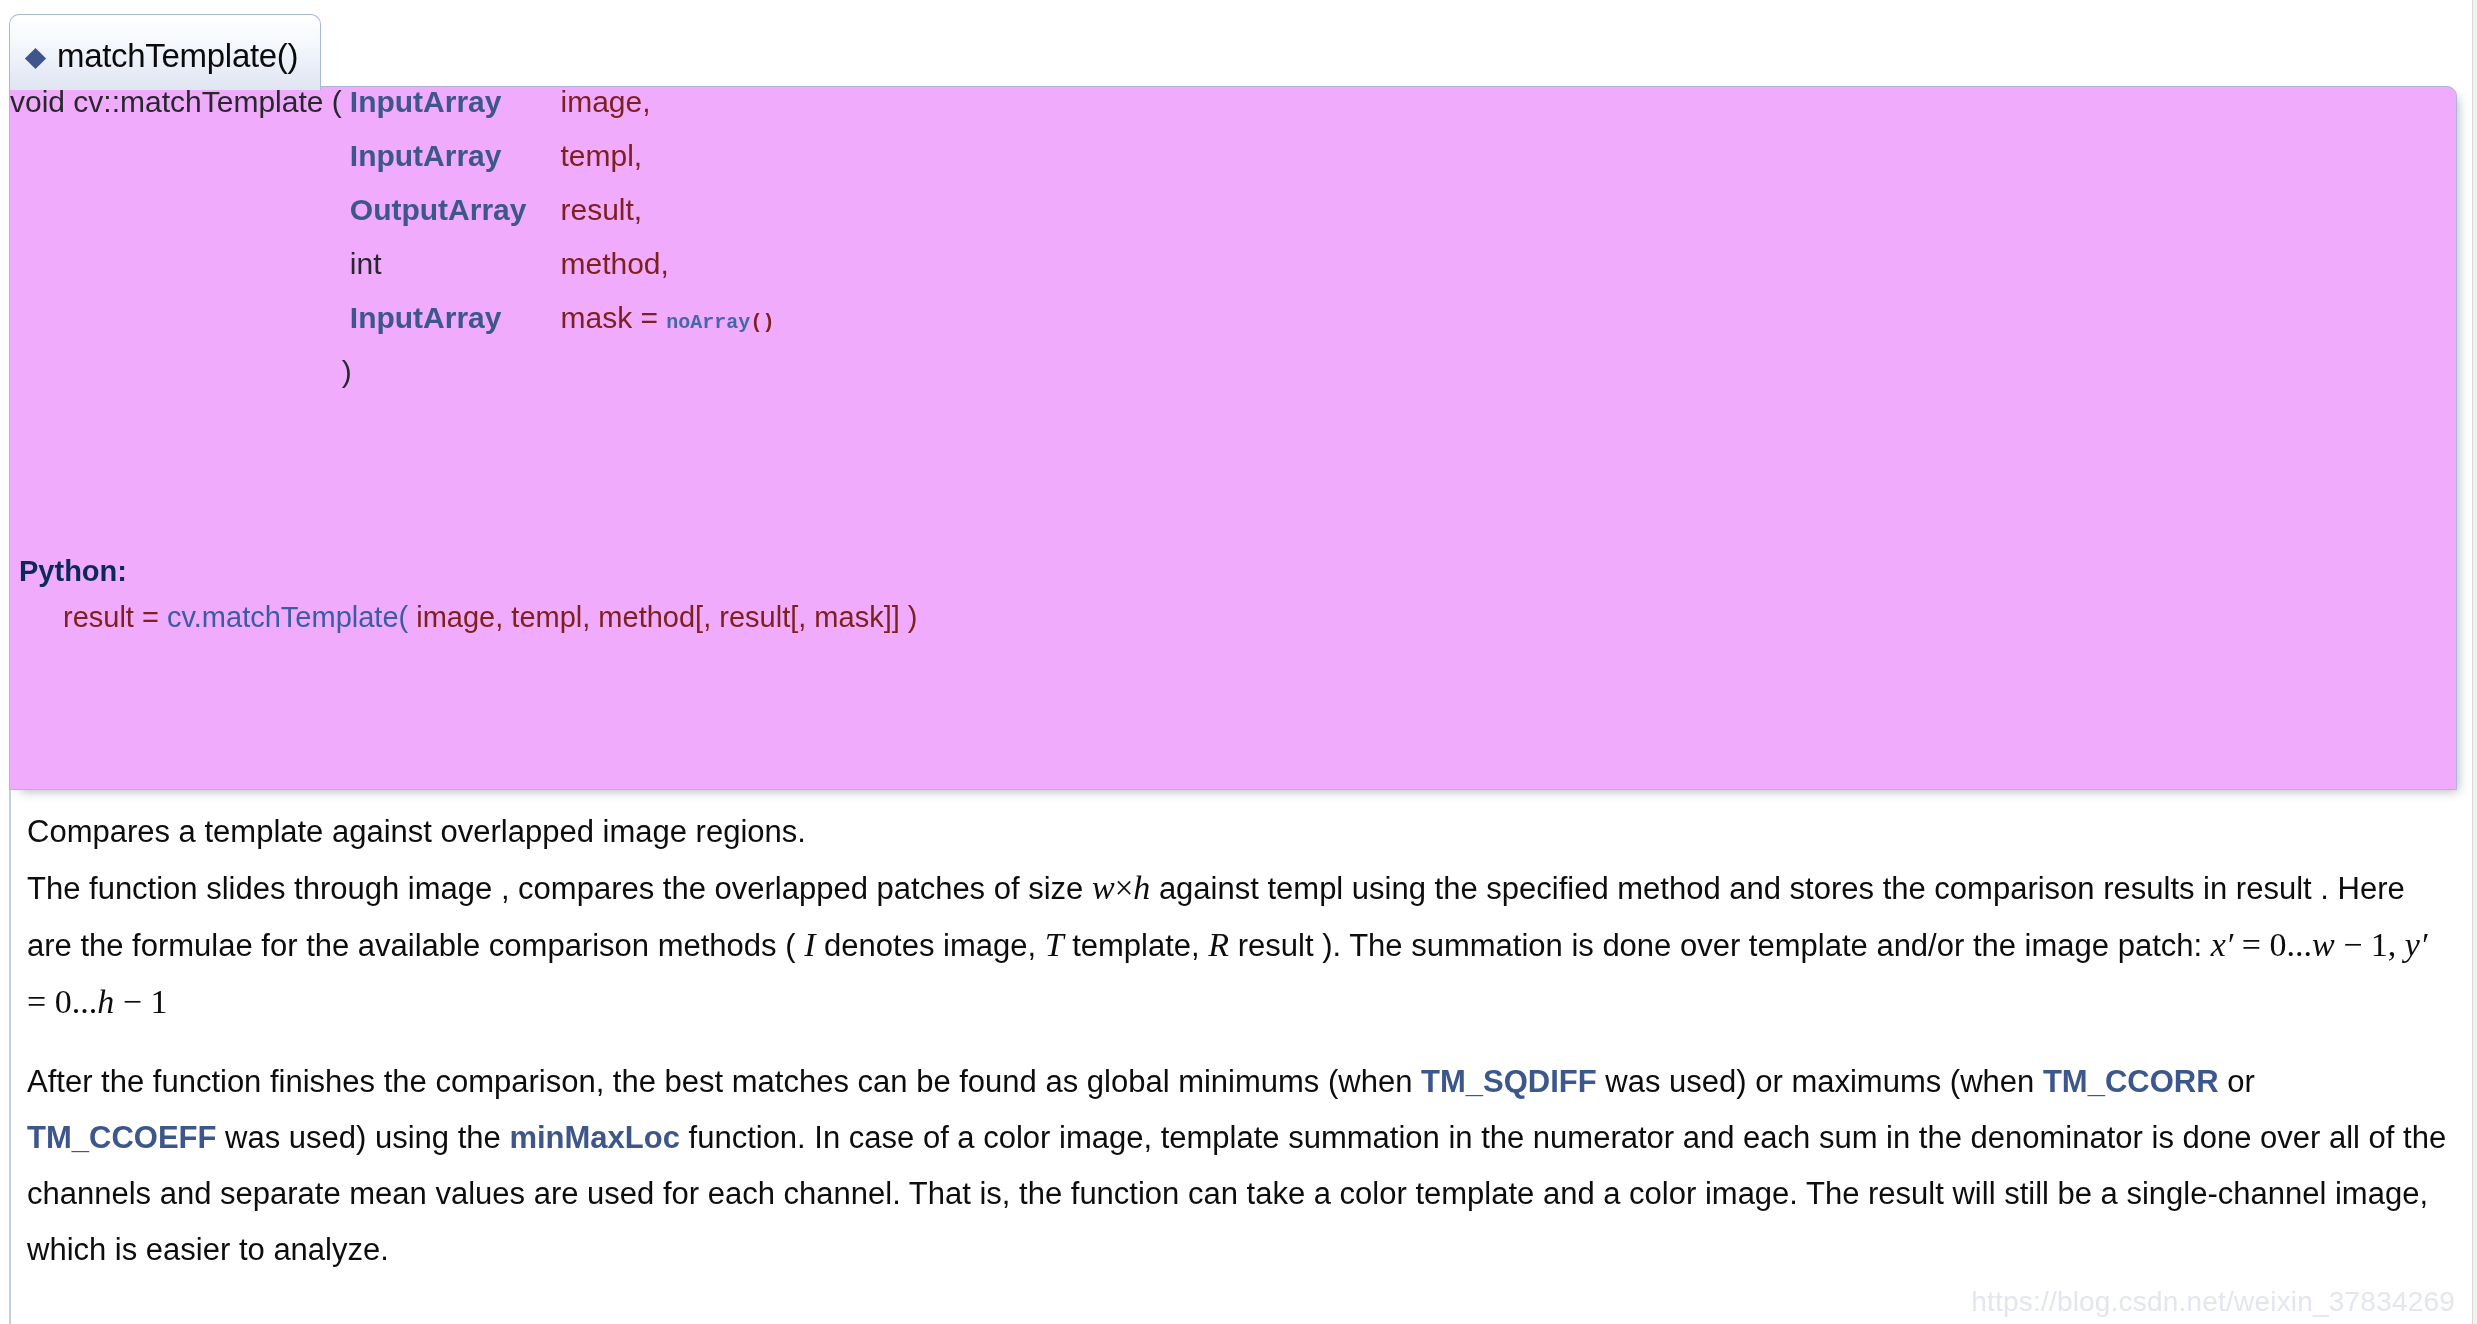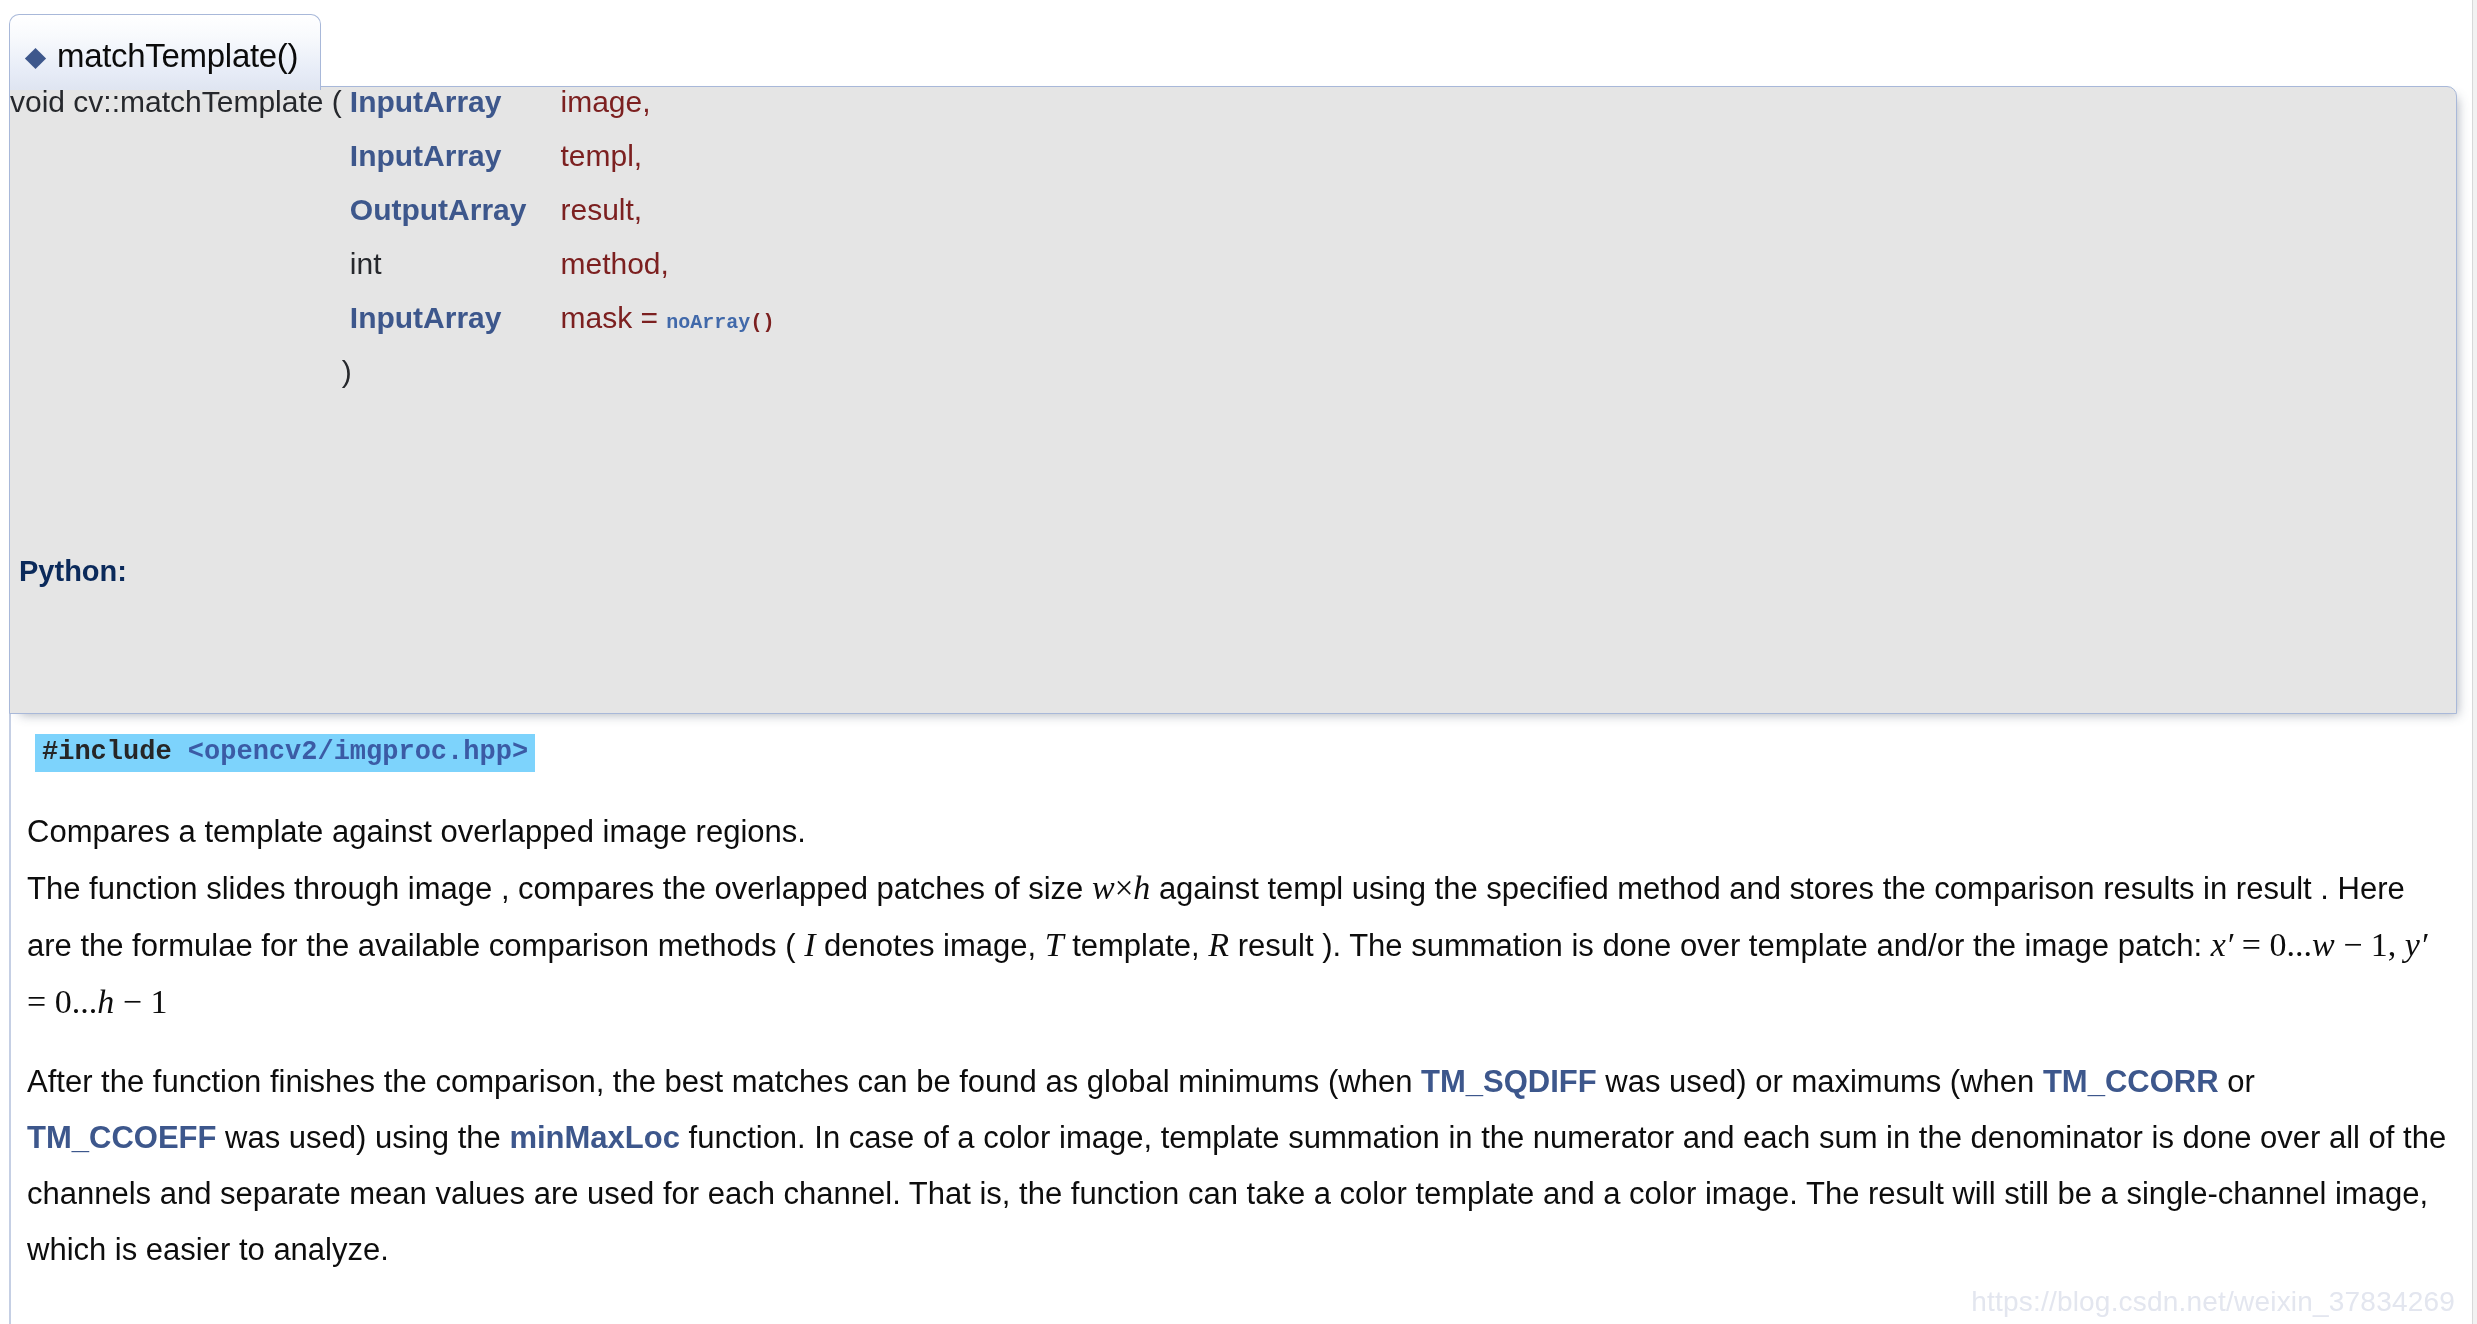--- a/index.html
+++ b/index.html
@@ -51,23 +51,23 @@
     letter-spacing: -0.3px;
     white-space: nowrap;
   }
 
   
   .memproto {
     position: absolute;
     left: 9px;
     top: 86px;
     width: 2448px;
-    height: 628px;
+    height: 704px;
     box-sizing: border-box;
-    background: #e5e5e5;
+    background: #f0abfc;
     border: 1px solid #a8b8d9;
     border-radius: 0 10px 0 0;
     box-shadow: 6px 6px 11px -5px rgba(80, 90, 110, 0.45);
     z-index: 2;
   }
 
   .memname {
     position: absolute;
     left: 0;
     top: 0;
@@ -238,20 +238,21 @@
       </tr>
       <tr>
         <td class="col-fname"></td>
         <td class="closeparen">)</td>
         <td></td>
       </tr>
     </tbody>
   </table>
 
   <div class="python-label">Python:</div>
+  <div class="python-sig"><span>result = </span><span class="pyfn">cv.matchTemplate(</span><span> image, templ, method[, result[, mask]] )</span></div>
 </div>
 
 <div class="memdoc">
 
   <div class="includes"><span>#include </span><span class="hdr">&lt;opencv2/imgproc.hpp&gt;</span></div>
 
   <div class="para p1">Compares a template against overlapped image regions.</div>
 
   <div class="para p2"><span>The function slides through image , compares the overlapped patches of size </span><span class="mathvar">w</span><span class="mathop">×</span><span class="mathvar">h</span><span> against templ using the specified method and stores the comparison results in result . Here are the formulae for the available comparison methods ( </span><span class="mathvar">I</span><span> denotes image, </span><span class="mathvar">T</span><span> template, </span><span class="mathvar">R</span><span> result ). The summation is done over template and/or the image patch: </span><span class="mathvar">x</span><span class="mathprime">′</span><span class="mathnum"> = </span><span class="mathnum">0...</span><span class="mathvar">w</span><span class="mathnum"> − </span><span class="mathnum">1</span><span class="mathnum">, </span><span class="mathvar">y</span><span class="mathprime">′</span><span class="mathnum"> = </span><span class="mathnum">0...</span><span class="mathvar">h</span><span class="mathnum"> − </span><span class="mathnum">1</span></div>
 

